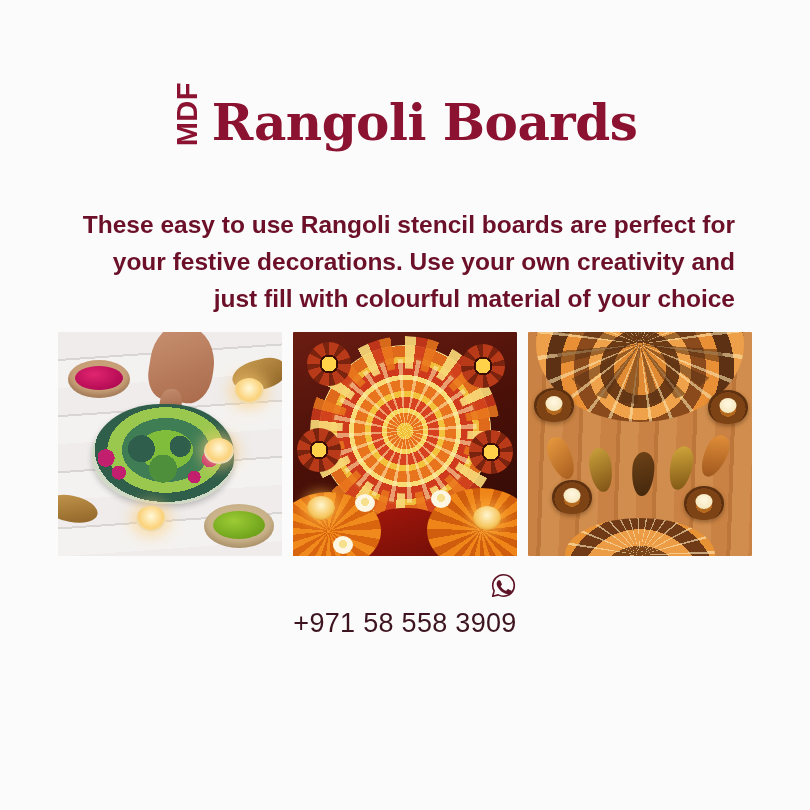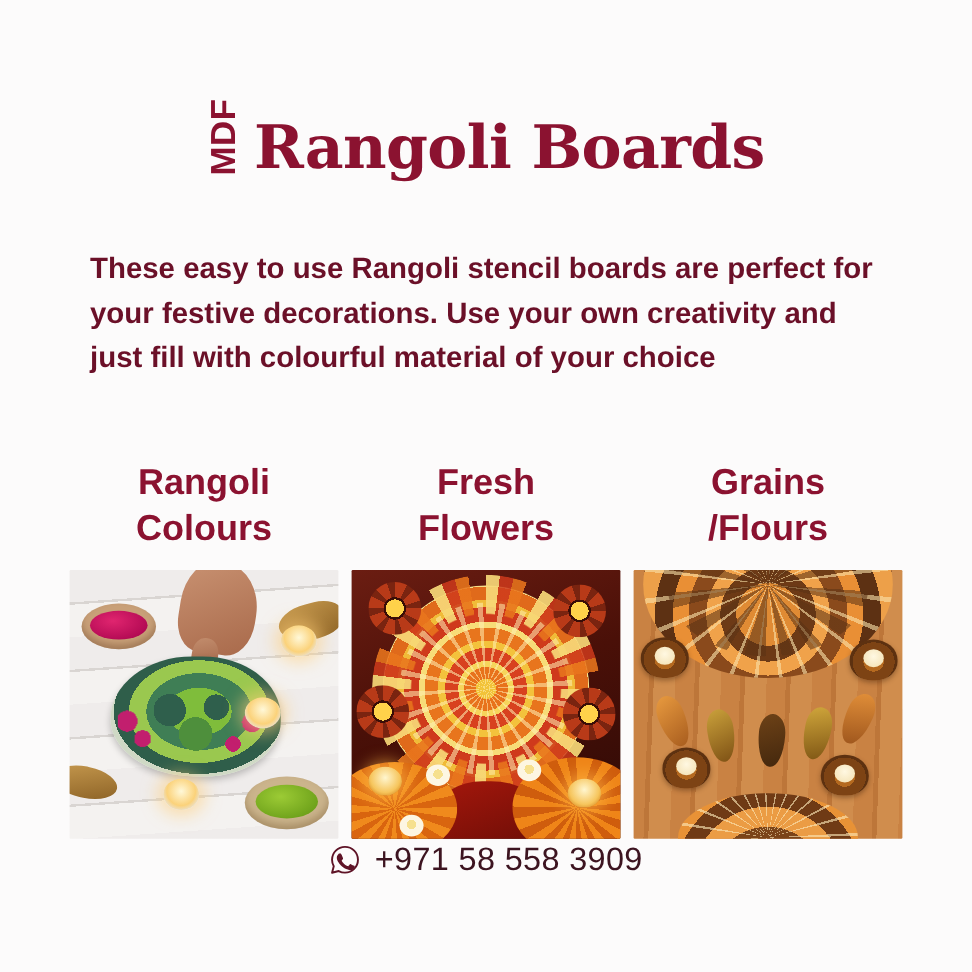--- a/index.html
+++ b/index.html
@@ -56,21 +56,21 @@
     line-height: 0.92;
     color: #8b1230;
     letter-spacing: -0.5px;
     white-space: nowrap;
   }
 
   
   .description {
     margin-top: 60px;
     width: 660px;
-    text-align: left;
+    text-align: right;
     font-family: "Liberation Sans", sans-serif;
     font-weight: bold;
     font-size: 24.5px;
     line-height: 37px;
     color: #6b1028;
   }
 
   
   .labels-row {
     margin-top: 67px;
@@ -366,25 +366,26 @@
     width:17px; height:15px; border-radius:50%;
     background: radial-gradient(circle at 50% 40%, #fff8e2, #f2dfae);
   }
   .p3 .d1 { left: 6px;  top: 56px; }
   .p3 .d2 { right: 4px; top: 58px; }
   .p3 .d3 { left: 24px; bottom: 42px; }
   .p3 .d4 { right: 28px; bottom: 36px; }
 
   
   .footer {
-    margin-top: 4px;
+    margin-top: 16px;
     display: flex;
-    align-items: flex-start;
+    align-items: flex-end;
     justify-content: center;
     gap: 11px;
+    flex-direction: column;
   }
 
   .wa-icon {
     width: 27px;
     height: 27px;
     display: block;
   }
 
   .phone {
     font-family: "Liberation Sans", sans-serif;
@@ -400,38 +401,20 @@
 
 <div class="poster">
 
   <div class="title-row">
     <span class="mdf-vertical">MDF</span>
     <span class="title-main">Rangoli Boards</span>
   </div>
 
   <p class="description">These easy to use Rangoli stencil boards are perfect for your festive decorations. Use your own creativity and just fill with colourful material of your choice</p>
 
-  <div class="labels-row">
-
-    <div class="label-cell">
-      <span class="l1">Rangoli</span>
-      <span class="l2">Colours</span>
-    </div>
-
-    <div class="label-cell">
-      <span class="l1">Fresh</span>
-      <span class="l2">Flowers</span>
-    </div>
-
-    <div class="label-cell">
-      <span class="l1">Grains</span>
-      <span class="l2">/Flours</span>
-    </div>
-
-  </div>
 
   <div class="images-row">
 
     <div class="photo p1" aria-label="Hand filling a green and pink Ganesha rangoli stencil board on white wooden planks with bowls of pink and green rangoli powder and lit tea lights">
       <div class="bowl-pink"></div>
       <div class="diya-tr"></div>
       <div class="diya-bl"></div>
       <div class="hand"></div>
       <div class="stencil"></div>
       <div class="tl1"></div>

